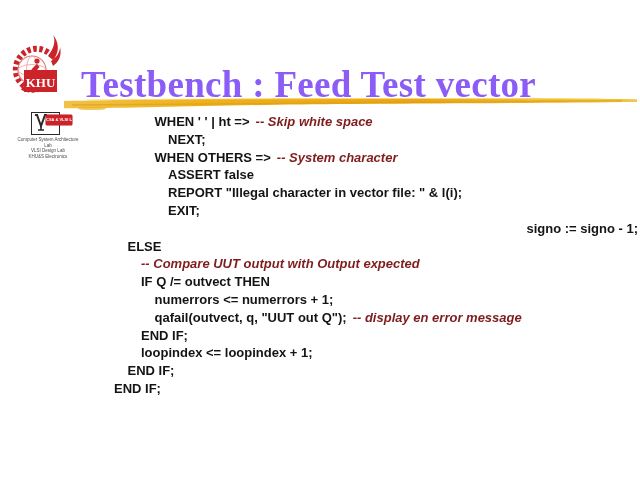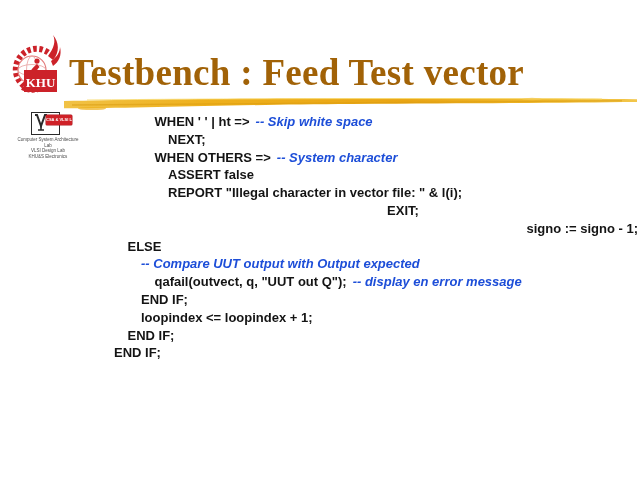--- a/index.html
+++ b/index.html
@@ -17,32 +17,32 @@
   .vlsi-box { position:absolute; left:25px; top:6px; width:27px; height:21px;
               border:1px solid #2a2a2a; background:#fff; }
   .lab-badge { position:absolute; left:40px; top:9px; width:26px; height:10px;
                background:#cf2127; color:#fff; font-size:4px; line-height:10px;
                text-align:center; font-weight:bold; border-radius:1px;
                box-shadow:0 0 0 0.5px #a91b20; white-space:nowrap; overflow:hidden; }
   .lab-captions { position:absolute; left:0; top:31px; width:84px;
                   text-align:center; font-size:4.5px; line-height:5.5px; color:#4a4a4a; }
 
   
-  .title { position:absolute; left:69px; top:51px; margin:0;
+  .title { position:absolute; left:69px; top:51px; margin:12px;
            font-family:"Liberation Serif", serif; font-weight:bold;
-           font-size:37px; color:#a16207; letter-spacing:0.3px; white-space:nowrap; }
+           font-size:37px; color:#8b5cf6; letter-spacing:0.3px; white-space:nowrap; }
 
   
   .swoosh { position:absolute; left:62px; top:92px; }
 
   
   .code { position:absolute; left:114px; top:113px; width:524px; }
   .code-line { height:17.8px; line-height:17.8px; font-size:13px; font-weight:bold;
                color:#141414; white-space:nowrap; }
-  .comment { color:#1d4ed8; font-style:italic; }
+  .comment { color:#7f1d1d; font-style:italic; }
 </style>
 </head>
 <body>
 
 <div class="slide">
 
   <div class="khu-logo">
     <svg width="58" height="64" viewBox="0 0 58 64">
 
       <path d="M20,56 A 20,20 0 1 1 45,23" fill="none" stroke="#cc2229" stroke-width="6" stroke-dasharray="3.5 2.5"></path>
@@ -98,24 +98,26 @@
     <ellipse cx="30" cy="16.5" rx="14" ry="1.6" fill="#eeb01c" opacity="0.7"></ellipse>
     <ellipse cx="470" cy="7" rx="10" ry="1.2" fill="#f3cb55" opacity="0.7"></ellipse>
   </svg>
 
   <div class="code">
       <div class="code-line" style="padding-left: 40.5px;"><span class="code-text">WHEN ' ' | ht =&gt;</span><span class="comment" style="margin-left: 6px;">-- Skip white space</span></div>
       <div class="code-line" style="padding-left: 54px;"><span class="code-text">NEXT;</span></div>
       <div class="code-line" style="padding-left: 40.5px;"><span class="code-text">WHEN OTHERS =&gt;</span><span class="comment" style="margin-left: 6px;">-- System character</span></div>
       <div class="code-line" style="padding-left: 54px;"><span class="code-text">ASSERT false</span></div>
       <div class="code-line" style="padding-left: 54px;"><span class="code-text">REPORT "Illegal character in vector file: " &amp; l(i);</span></div>
-      <div class="code-line" style="padding-left: 54px; text-align: center;"><span class="code-text">EXIT;</span></div>
+      <div class="code-line" style="padding-left: 54px;"><span class="code-text">EXIT;</span></div>
       <div class="code-line" style="padding-left: 40.5px; text-align: right;"><span class="code-text">signo := signo - 1;</span></div>
       <div class="code-line" style="padding-left: 13.5px;"><span class="code-text">ELSE</span></div>
       <div class="code-line" style="padding-left: 27px;"><span class="comment">-- Compare UUT output with Output expected</span></div>
+      <div class="code-line" style="padding-left: 27px;"><span class="code-text">IF Q /= outvect THEN</span></div>
+      <div class="code-line" style="padding-left: 40.5px;"><span class="code-text">numerrors &lt;= numerrors + 1;</span></div>
       <div class="code-line" style="padding-left: 40.5px;"><span class="code-text">qafail(outvect, q, "UUT out Q");</span><span class="comment" style="margin-left: 6px;">-- display en error message</span></div>
       <div class="code-line" style="padding-left: 27px;"><span class="code-text">END IF;</span></div>
       <div class="code-line" style="padding-left: 27px;"><span class="code-text">loopindex &lt;= loopindex + 1;</span></div>
       <div class="code-line" style="padding-left: 13.5px;"><span class="code-text">END IF;</span></div>
       <div class="code-line" style="padding-left: 0px;"><span class="code-text">END IF;</span></div>
     </div>
 
 </div>
 
 </body></html>

